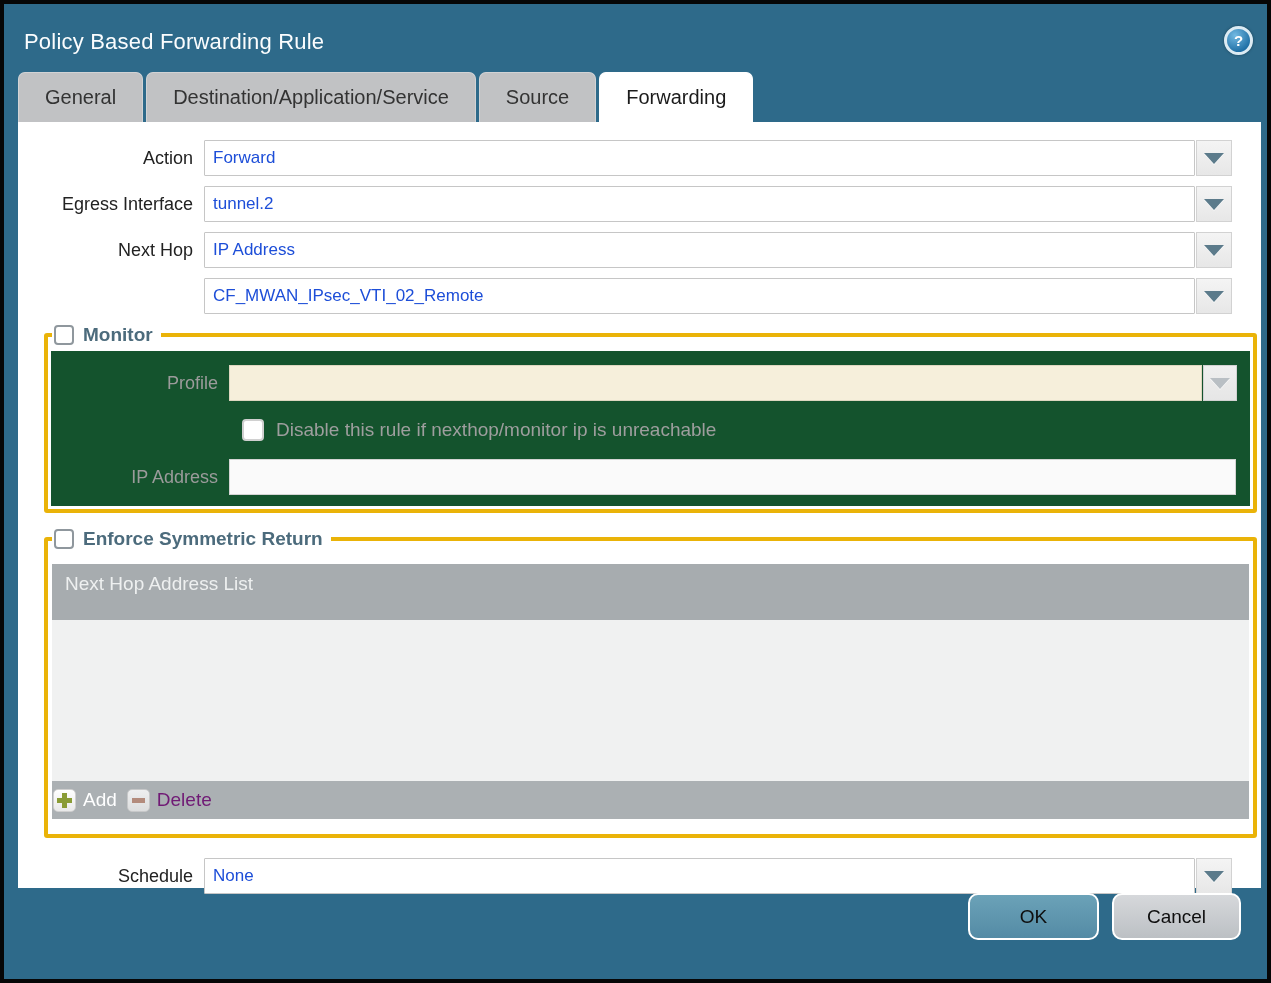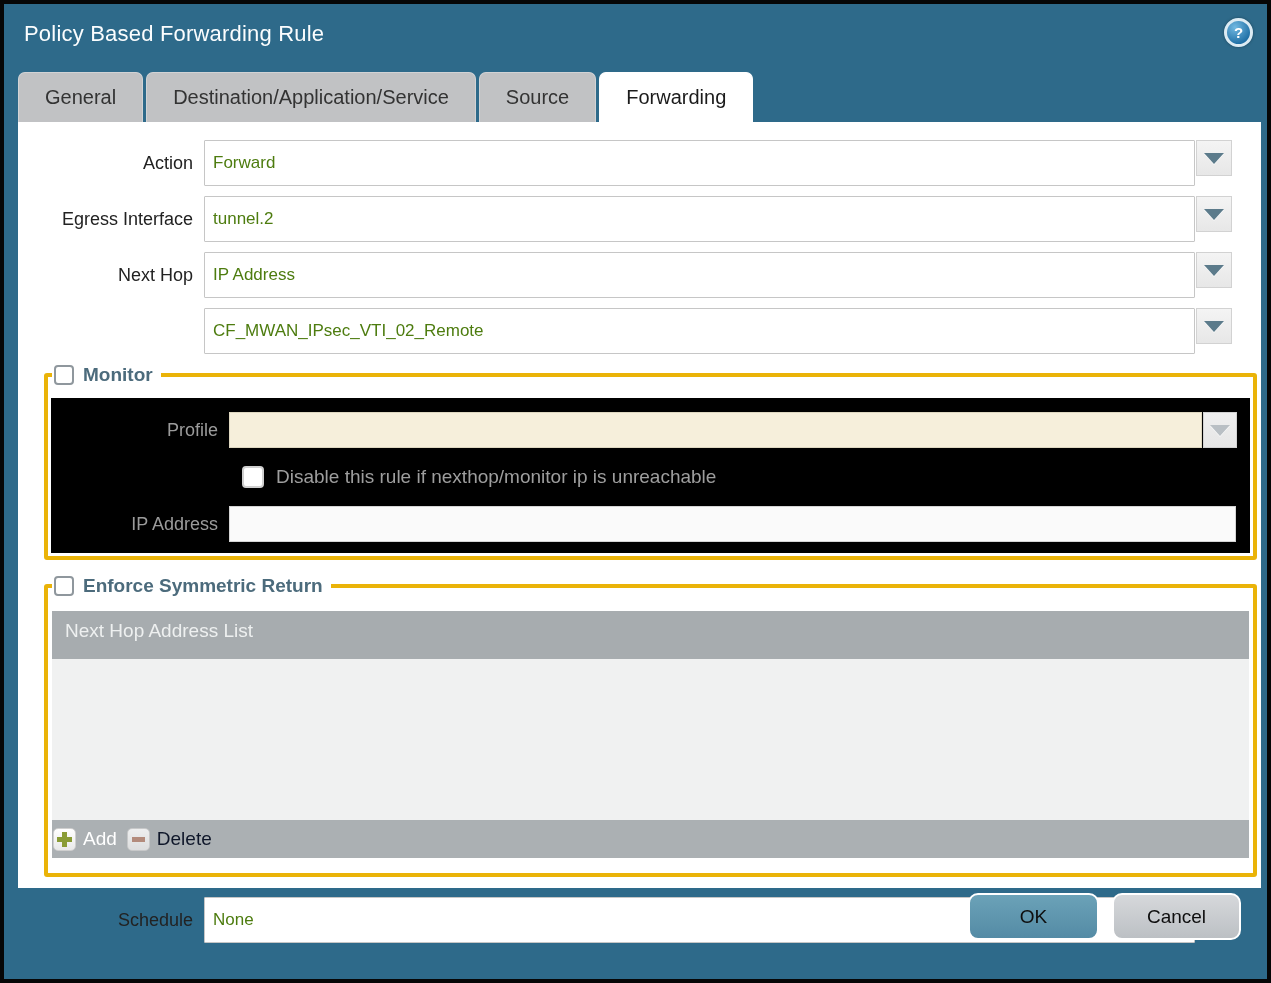--- a/index.html
+++ b/index.html
@@ -5,21 +5,21 @@
   * { box-sizing: border-box; }
   html,body { margin:0; padding:0; background:#000; }
   body { font-family:"Liberation Sans", sans-serif; }
 
   .window {
     position:relative; width:1271px; height:983px;
     border:4px solid #060606; background:#2e6a8a; overflow:hidden;
   }
 
   
-  .titlebar { position:absolute; top:0; left:0; right:0; height:64px; }
+  .titlebar { position:absolute; top:8px; left:0; right:0; height:64px; }
   .title { position:absolute; left:20px; top:17px; font-size:22px; color:#fbfdfe; letter-spacing:.2px; }
   .help-btn {
     position:absolute; right:14px; top:14px; width:29px; height:29px; border-radius:50%;
     background:radial-gradient(circle at 35% 28%, #72b9e2, #1f6fa5 75%);
     border:3px solid #dcebf3; color:#fff; font-weight:bold; font-size:15px;
     display:flex; align-items:center; justify-content:center; cursor:pointer;
     box-shadow:0 0 3px rgba(0,0,0,.35);
   }
 
   
@@ -33,22 +33,22 @@
 
   
   .content {
     position:absolute; top:118px; left:14px; width:1243px; height:766px;
     background:#fff; padding-top:18px;
   }
   .row { display:flex; align-items:center; margin-bottom:10px; }
   .flabel { width:186px; padding-right:11px; text-align:right; font-size:18px; color:#222; flex-shrink:0; }
   .combo { display:flex; align-items:stretch; }
   .cinput {
-    width:991px; height:46px; border:1px solid #c6c6c6; font-size:17px; padding:0 8px;
-    font-family:inherit; color:#4d7c0f; background:#fff; border-radius:1px;
+    width:991px; height:36px; border:1px solid #c6c6c6; font-size:17px; padding:0 8px;
+    font-family:inherit; color:#1d4ed8; background:#fff; border-radius:1px;
   }
   .dbtn {
     width:36px; height:36px; margin-left:1px; border:1px solid #d2d2d2;
     background:linear-gradient(#f4f4f4,#e7e7e7); display:flex; align-items:center; justify-content:center;
     cursor:pointer;
   }
   .tri { width:0; height:0; border-left:10px solid transparent; border-right:10px solid transparent;
          border-top:11px solid #5c7b8b; filter:drop-shadow(0 1px 0 rgba(255,255,255,.7)); }
   .tri.disabled { border-top-color:#b9bfc4; }
 
@@ -58,48 +58,48 @@
   }
   fieldset.group.enforce { margin-top:15px; }
   legend.group-legend { display:flex; align-items:center; gap:9px; padding:0 8px 0 2px; margin-left:1px; }
   .legend-text { color:#4c6b7c; font-weight:bold; font-size:19px; }
   .cb {
     width:20px; height:20px; border:2px solid #8f979d; border-radius:4px; background:#fff;
     display:inline-block; cursor:pointer; flex-shrink:0;
   }
   .cb.disabled { border-color:#d0d0d0; cursor:default; width:22px; height:22px; }
 
-  .gpanel { background:#000000; padding:14px 0 11px 0; margin-top:12px; }
+  .gpanel { background:#14532d; padding:14px 0 11px 0; margin-top:5px; }
   .gpanel .row { margin-bottom:0; }
   .plabel { width:178px; padding-right:11px; text-align:right; font-size:18px; color:#9b9b9b; flex-shrink:0; }
   .profile-input {
     width:973px; height:36px; border:1px solid #ded7c0; background:#f6efdb; font-family:inherit;
   }
   .dbtn.disabled { background:linear-gradient(#efefef,#e6e6e6); cursor:default; width:34px; }
   .chk-row { margin:18px 0 18px 191px; display:flex; align-items:center; gap:12px; }
   .chk-label { font-size:19px; color:#9e9e9e; }
   .ip-input { width:1007px; height:36px; border:1px solid #d4d4d4; background:#fafafa; font-family:inherit; }
 
   
   .nh-table { margin:14px 1px 12px 1px; }
-  .nh-header { height:48px; background:#a7acaf; color:#eef0f0; font-size:19px; line-height:40px; padding-left:13px; }
+  .nh-header { height:56px; background:#a7acaf; color:#eef0f0; font-size:19px; line-height:40px; padding-left:13px; }
   .nh-body { height:161px; background:#f0f1f1; }
   .nh-footer { height:38px; background:#abb0b3; display:flex; align-items:center; padding-left:1px; gap:10px; }
   .tbl-btn { display:flex; align-items:center; gap:7px; cursor:pointer; }
   .icon-sq {
     width:23px; height:23px; border-radius:5px; border:1px solid #cfcfcf;
     background:linear-gradient(#ffffff,#e9e9e9); position:relative; flex-shrink:0;
   }
   .icon-sq.plus::before, .icon-sq.plus::after { content:""; position:absolute; background:#8a9c36; }
   .icon-sq.plus::before { width:15px; height:5px; left:3px; top:8px; }
   .icon-sq.plus::after { width:5px; height:15px; left:8px; top:3px; }
   .icon-sq.minus { opacity:.8; }
   .icon-sq.minus::before { content:""; position:absolute; background:#b5826f; width:13px; height:5px; left:4px; top:8px; }
   .add-label { color:#fff; font-size:19px; }
-  .del-label { color:#0f172a; font-size:19px; }
+  .del-label { color:#701a75; font-size:19px; }
   .tbl-btn.disabled { cursor:default; }
   .schedule-row { margin-top:20px; }
 
   
   .footer { position:absolute; left:0; right:0; bottom:0; height:95px; }
   .btn {
     position:absolute; top:9px; height:47px; border-radius:10px; border:2px solid #fff;
     font-size:19px; font-family:inherit; color:#0e0e0e; cursor:pointer;
   }
   .btn.ok { right:168px; width:131px; background:linear-gradient(#6ba2b8,#548ba5); }

